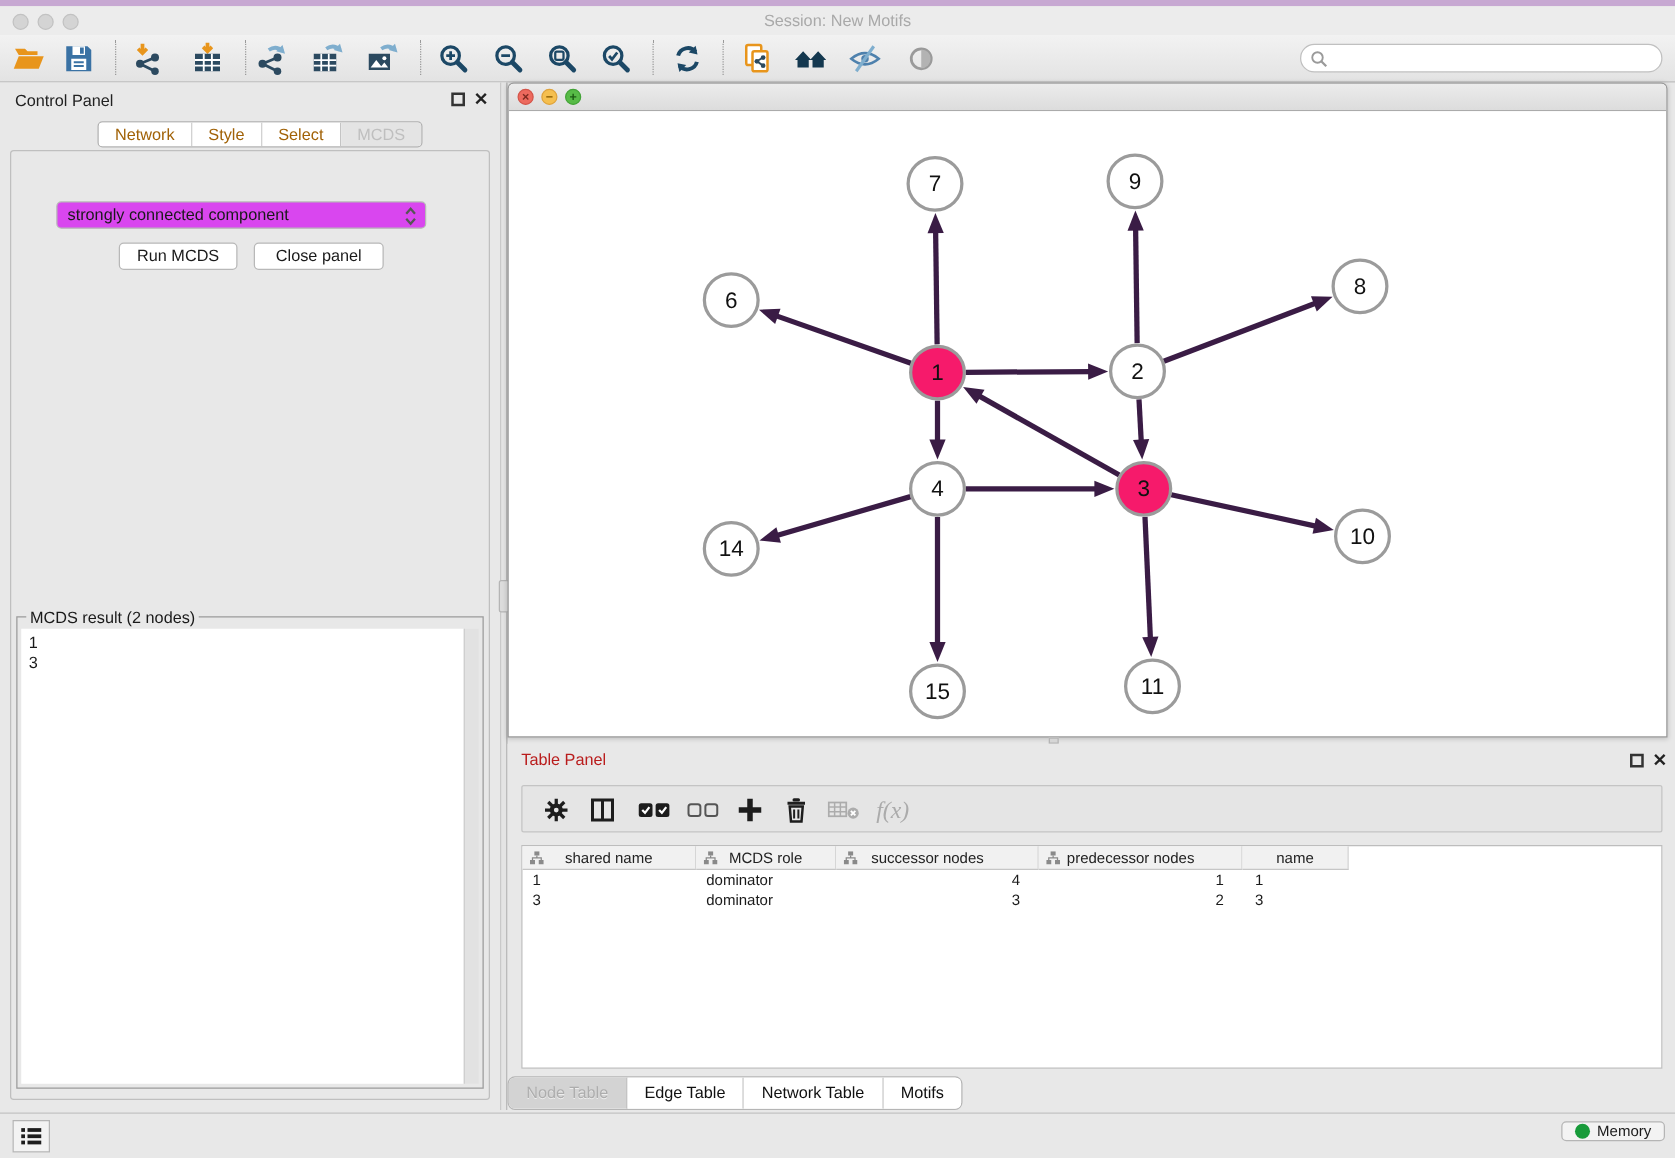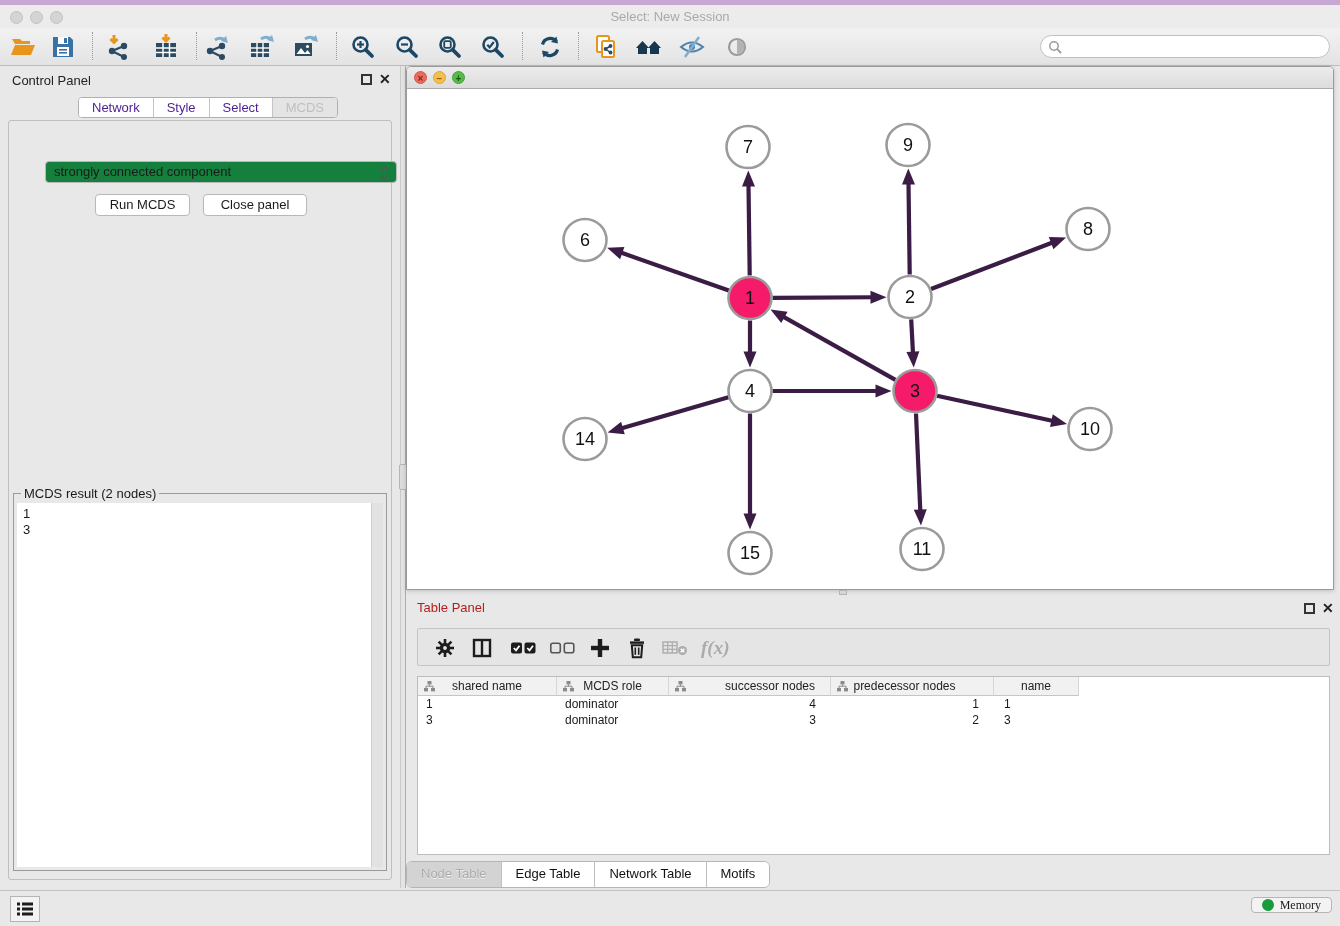--- a/index.html
+++ b/index.html
@@ -19,26 +19,26 @@
   .tb-sep { position:absolute; top:4px; height:28px; width:0; border-left:1px dotted #9a9a9a; }
   #search-box { position:absolute; right:10px; top:7px; width:290px; height:23px; background:#fff; border:1px solid #c0c0c0; border-radius:12px; }
   #search-box svg { position:absolute; left:7px; top:4px; }
 
   
   #control-panel { left:0; top:66px; width:400px; height:822px; background:#e8e8e8; }
   #cp-title { position:absolute; left:12px; top:7px; font-size:13px; color:#222; }
   .panel-float { position:absolute; top:8px; width:11px; height:11px; border:2px solid #333; }
   .panel-close { position:absolute; top:4px; font-size:14px; font-weight:bold; color:#222; line-height:18px; }
   #cp-tabs { position:absolute; left:78px; top:31px; height:21px; display:flex; border:1px solid #b0b0b0; border-radius:4px; overflow:hidden; background:#fff; }
-  .cp-tab { padding:2px 13px 0 13px; font-size:13px; background:#fff; border-right:1px solid #c4c4c4; color:#4c1d95; text-align:center; }
+  .cp-tab { padding:2px 13px 0 13px; font-size:13px; background:#fff; border-right:1px solid #c4c4c4; color:#a16207; text-align:center; }
   .cp-tab:last-child { border-right:none; }
   .cp-tab.sel { background:#e4e4e4; color:#bfbfbf; }
   #cp-pane { position:absolute; left:8px; top:54px; width:384px; height:760px; background:#e8e8e8; border:1px solid #bfbfbf; border-radius:3px; }
   #opt-label { position:absolute; left:0; right:0; top:17px; text-align:center; }
-  #opt-select { position:absolute; left:36px; top:40px; width:352px; height:22px; background:#15803d; border:1px solid #b8b8b8; border-radius:4px; padding:2px 8px; }
+  #opt-select { position:absolute; left:36px; top:40px; width:296px; height:22px; background:#d946ef; border:1px solid #b8b8b8; border-radius:4px; padding:2px 8px; }
   #opt-select .chev { position:absolute; right:6px; top:3px; }
   .cp-btn { position:absolute; top:73px; height:22px; background:#fff; border:1px solid #b8b8b8; border-radius:4px; text-align:center; padding-top:2px; }
   #run-btn { left:86px; width:95px; }
   #closep-btn { left:194px; width:104px; }
   #mcds-fieldset { position:absolute; left:4px; top:372px; width:374px; height:378px; border:1px solid #9a9a9a; }
   #mcds-legend { position:absolute; left:7px; top:-8px; background:#e8e8e8; padding:0 3px; font-size:13px; }
   #mcds-text { position:absolute; left:3px; top:9px; right:15px; bottom:3px; background:#fff; white-space:pre; padding:3px 6px; font-size:13px; line-height:16px; }
   #mcds-scroll { position:absolute; right:3px; top:9px; width:12px; bottom:3px; background:#e2e2e2; border-left:1px solid #cfcfcf; }
 
   #v-divider { left:400px; top:66px; width:6px; height:822px; background:#e4e4e4; border-left:1px solid #c9c9c9; border-right:1px solid #adadad; }
@@ -49,50 +49,50 @@
   #net-titlebar { position:absolute; left:0; top:0; right:0; height:22px; background:linear-gradient(#ececec,#dcdcdc); border-bottom:1px solid #ababab; border-radius:4px 4px 0 0; }
   .light { position:absolute; top:4px; width:13px; height:13px; border-radius:50%; font-size:10px; font-weight:bold; text-align:center; line-height:13px; }
   #net-title { position:absolute; left:0; right:0; top:3px; text-align:center; font-size:13px; color:#222; }
   #graph-svg { position:absolute; left:0; top:22px; }
   #h-grip { left:839px; top:590px; width:8px; height:5px; background:#d6d6d6; border:1px solid #b5b5b5; }
 
   
   #table-panel { left:406px; top:595px; width:934px; height:293px; background:#e8e8e8; }
   #tp-title { position:absolute; left:11px; top:5px; font-size:13px; color:#b91c1c; }
   #tp-toolbar { position:absolute; left:11px; top:33px; width:913px; height:38px; background:#e5e5e5; border:1px solid #c4c4c4; border-radius:2px; }
-  .tp-icon { position:absolute; top:5px; height:28px; display:flex; align-items:center;font-weight:bold; }
+  .tp-icon { position:absolute; top:5px; height:28px; display:flex; align-items:center; }
   #tp-table { position:absolute; left:11px; top:81px; width:913px; height:179px; background:#fff; border:1px solid #bdbdbd; }
   #tp-header { position:absolute; left:0; top:0; height:19px; display:flex; }
   .th { position:relative; height:19px; background:#f1f1f1; border-right:1px solid #d6d6d6; border-bottom:1px solid #c6c6c6; font-size:12px; color:#222; text-align:center; padding-top:2px; }
   .th svg { position:absolute; left:6px; top:4px; }
   #table-body { position:absolute; left:0; top:19px; right:0; }
   .tr { display:flex; height:16px; font-size:12px; }
   .td { padding:1px 8px 0 8px; overflow:hidden; white-space:nowrap; }
   .c0 { width:139px; } .c1 { width:112px; } .c2 { width:162px; text-align:right; padding-right:15px; } .c3 { width:163px; text-align:right; padding-right:15px; } .c4 { width:85px; padding-left:10px; }
   #tp-tabs { position:absolute; left:0; right:0; top:266px; display:flex; }
   #tp-tabs-group { display:flex; border:1px solid #b5b5b5; border-radius:6px; overflow:hidden; background:#fff; }
   .tp-tab { padding:4px 14px 0 14px; height:25px; font-size:13px; border-right:1px solid #c0c0c0; background:#fff; color:#111; }
   .tp-tab:last-child { border-right:none; }
   .tp-tab.sel { background:#d3d3d3; color:#adadad; text-shadow:0 1px 0 #eee; }
 
   
   #statusbar { left:0; top:890px; width:1340px; height:36px; background:#e8e8e8; border-top:1px solid #c2c2c2; }
   #status-list-btn { position:absolute; left:10px; top:5px; width:30px; height:26px; background:#f3f3f3; border:1px solid #b5b5b5; display:flex; align-items:center; justify-content:center; }
-  #memory-btn { position:absolute; right:8px; top:6px; height:16px; background:#f3f3f3; border:1px solid #b5b5b5; border-radius:4px; display:flex; align-items:center; padding:0 10px; gap:6px; font-size:12px;font-family:Liberation Serif, serif; }
+  #memory-btn { position:absolute; right:8px; top:6px; height:16px; background:#f3f3f3; border:1px solid #b5b5b5; border-radius:4px; display:flex; align-items:center; padding:0 10px; gap:6px; font-size:12px; }
   #memory-dot { width:12px; height:12px; border-radius:50%; background:#189b3a; }
 </style>
 </head>
 <body>
 
 <div class="abs" id="top-strip"></div>
 <div class="abs" id="titlebar">
   <span class="tl-dot" style="left:10px"></span>
   <span class="tl-dot" style="left:30px"></span>
   <span class="tl-dot" style="left:50px"></span>
-  <div id="app-title">Select: New Session</div>
+  <div id="app-title">Session: New Motifs</div>
 </div>
 
 <div class="abs" id="toolbar">
   <span class="tb-icon" style="left:9px">
     <svg width="26" height="26" viewBox="0 0 26 26">
         <path d="M2 5h8l2 2h8v3H5z" fill="#e8951c"></path>
         <path d="M1 21l4-10h20l-4 10z" fill="#e8951c"></path>
       </svg>
   </span>
   <span class="tb-icon" style="left:49px">
@@ -434,21 +434,21 @@
             <path d="M5.5 3.4V5.2M2 7V5.2h7V7" fill="none" stroke="#8a8a8a" stroke-width="1"></path>
           </svg><span>shared name</span></div>
       <div class="th c1"><svg width="11" height="11" viewBox="0 0 11 11">
             <g fill="#8a8a8a">
               <rect x="3.5" y="0" width="4" height="3.4"></rect>
               <rect x="0" y="7" width="4" height="3.4"></rect>
               <rect x="7" y="7" width="4" height="3.4"></rect>
             </g>
             <path d="M5.5 3.4V5.2M2 7V5.2h7V7" fill="none" stroke="#8a8a8a" stroke-width="1"></path>
           </svg><span>MCDS role</span></div>
-      <div class="th c2" style=""><svg width="11" height="11" viewBox="0 0 11 11">
+      <div class="th c2" style="text-align:center"><svg width="11" height="11" viewBox="0 0 11 11">
             <g fill="#8a8a8a">
               <rect x="3.5" y="0" width="4" height="3.4"></rect>
               <rect x="0" y="7" width="4" height="3.4"></rect>
               <rect x="7" y="7" width="4" height="3.4"></rect>
             </g>
             <path d="M5.5 3.4V5.2M2 7V5.2h7V7" fill="none" stroke="#8a8a8a" stroke-width="1"></path>
           </svg><span>successor nodes</span></div>
       <div class="th c3" style="text-align:center"><svg width="11" height="11" viewBox="0 0 11 11">
             <g fill="#8a8a8a">
               <rect x="3.5" y="0" width="4" height="3.4"></rect>

